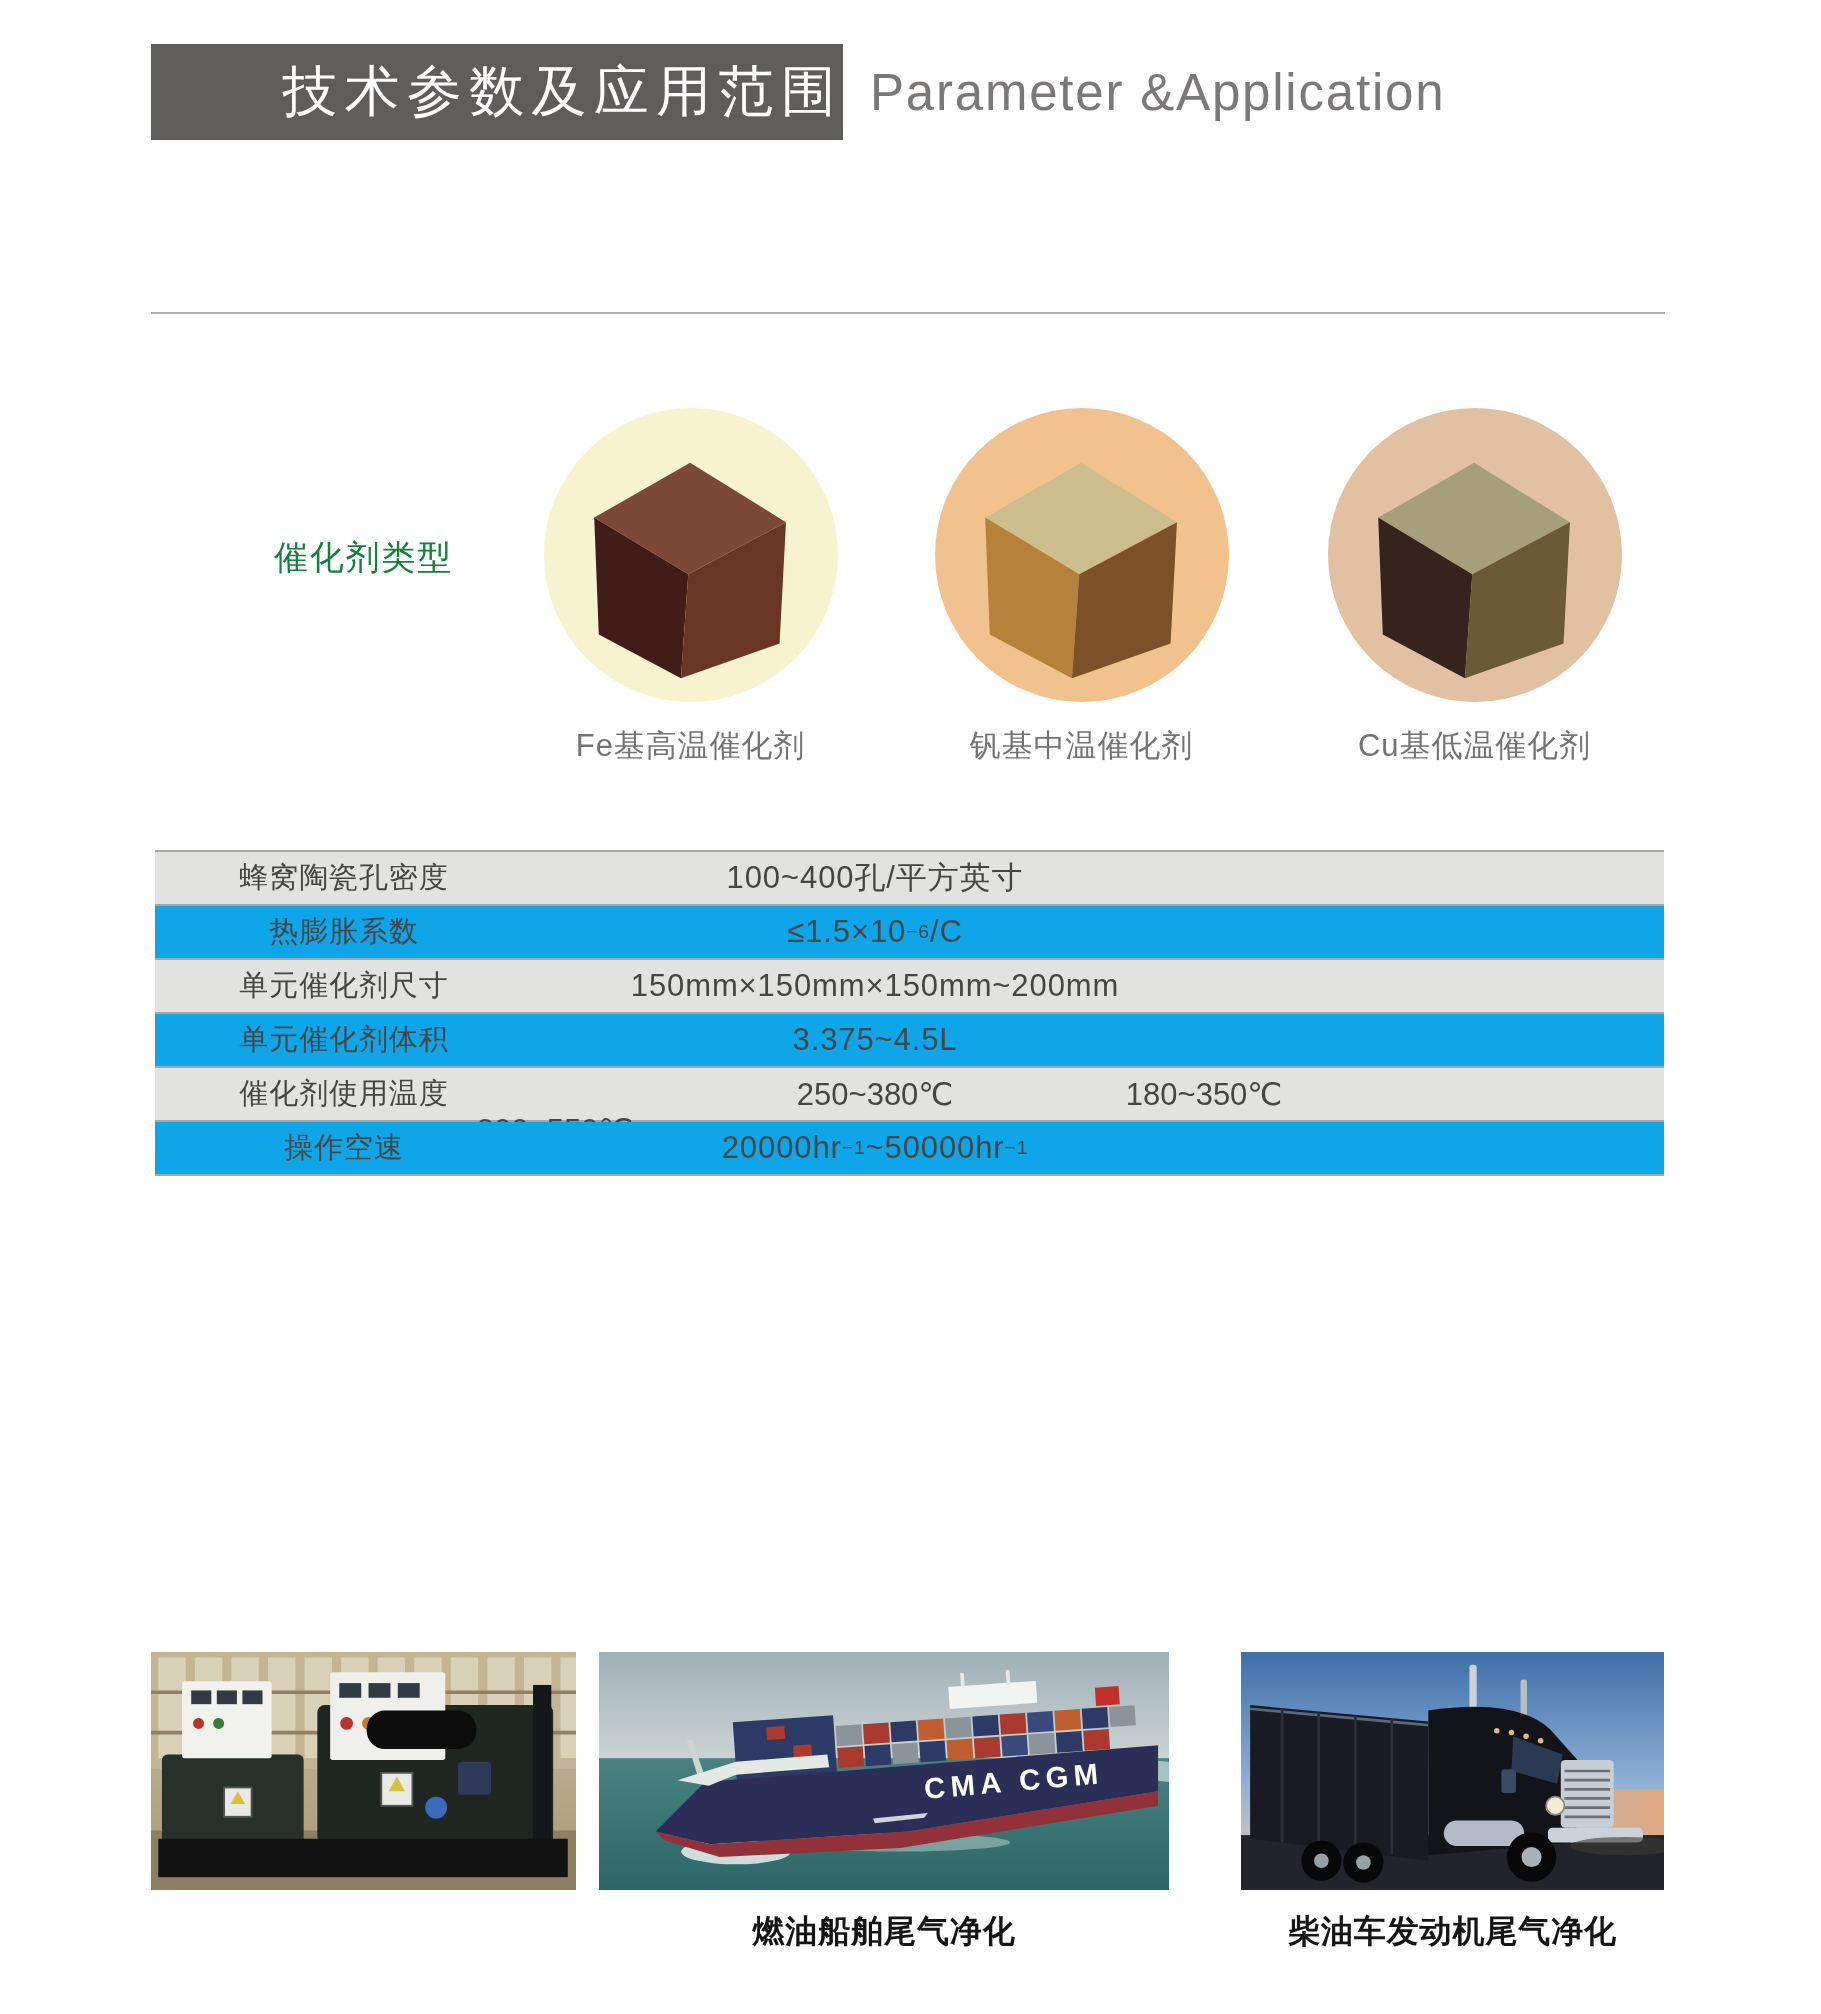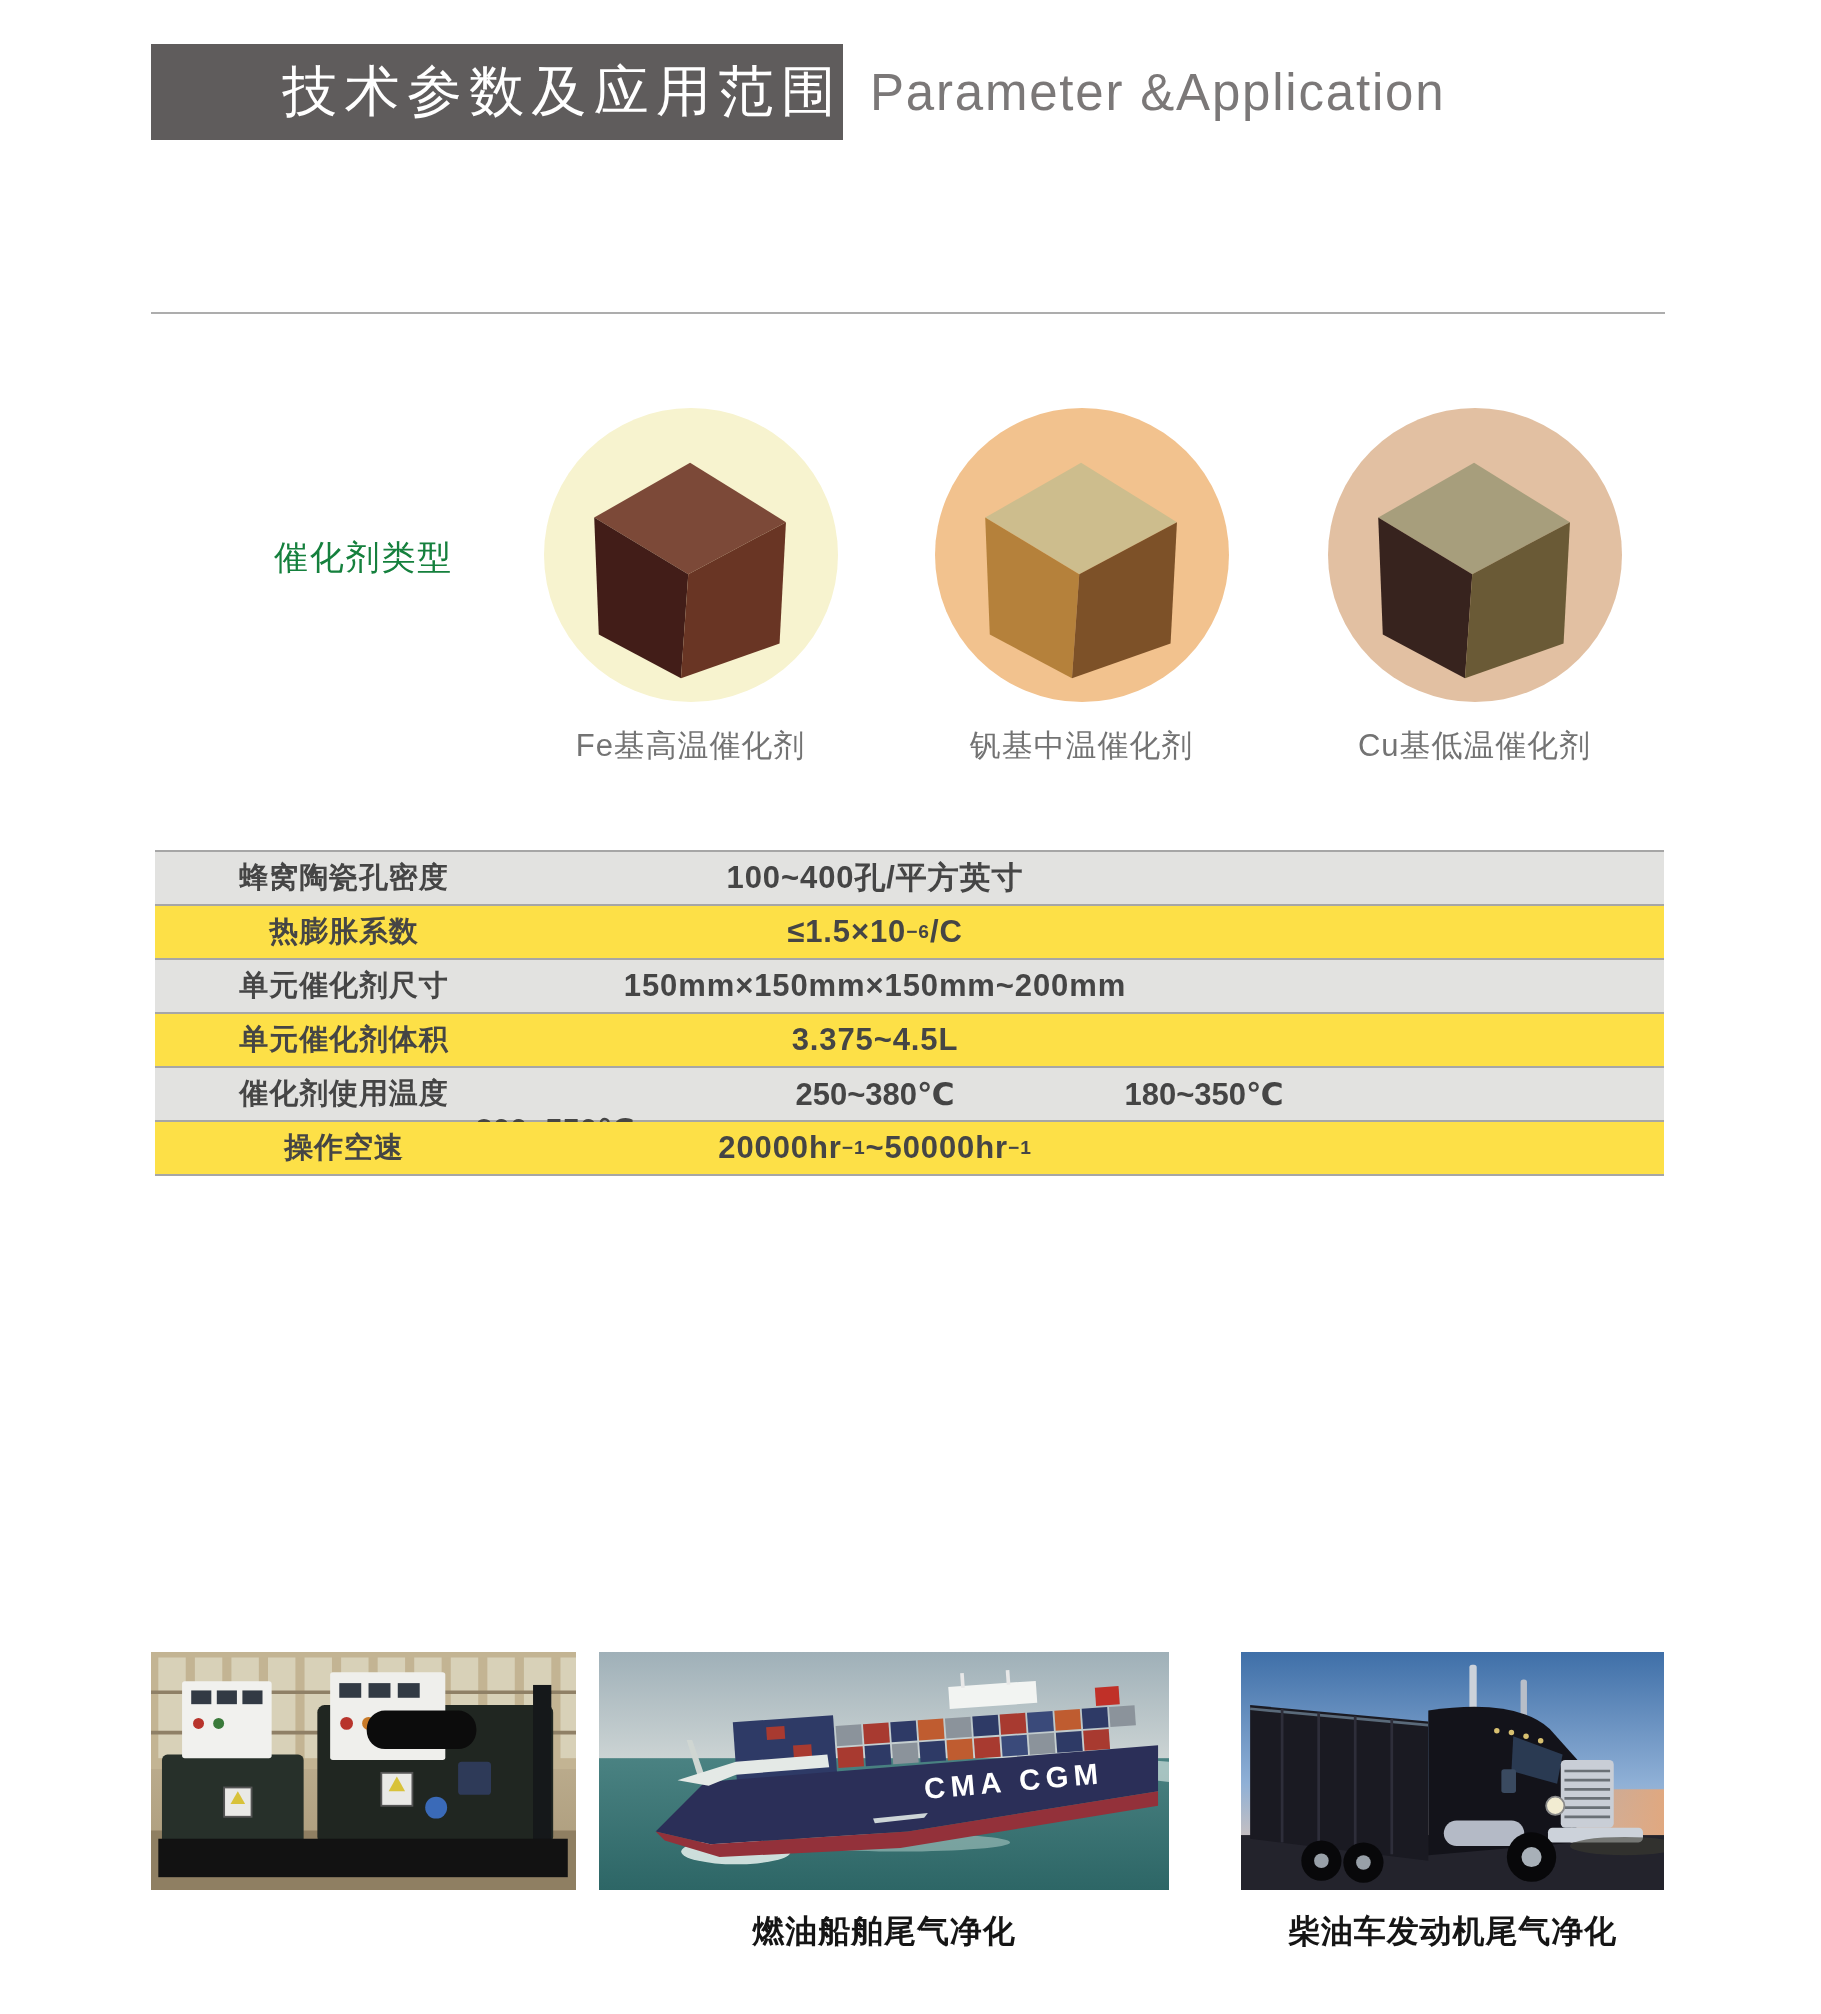--- a/index.html
+++ b/index.html
@@ -47,24 +47,23 @@
 
   
   .ptable{
     left:155px;top:850px;width:1509px;
     border-top:2.7px solid #a6a6a6;
     color:#454545;
   }
   .prow{
     position:relative;height:52px;
     border-bottom:2.7px solid #a6a6a6;
-    font-weight:bold;
   }
   .prow.gray{background:#e2e2e0;}
-  .prow.white{background:#fde047;}
+  .prow.white{background:#0ea5e9;}
   .prow .rlabel{
     position:absolute;left:0;top:0;width:378px;height:52px;
     display:flex;align-items:center;justify-content:center;
     font-size:29px;letter-spacing:0.9px;
   }
   .prow .rvalue{
     position:absolute;left:263px;top:0;width:914px;height:52px;
     display:flex;align-items:center;justify-content:center;
     font-size:31px;letter-spacing:0.9px;
   }

